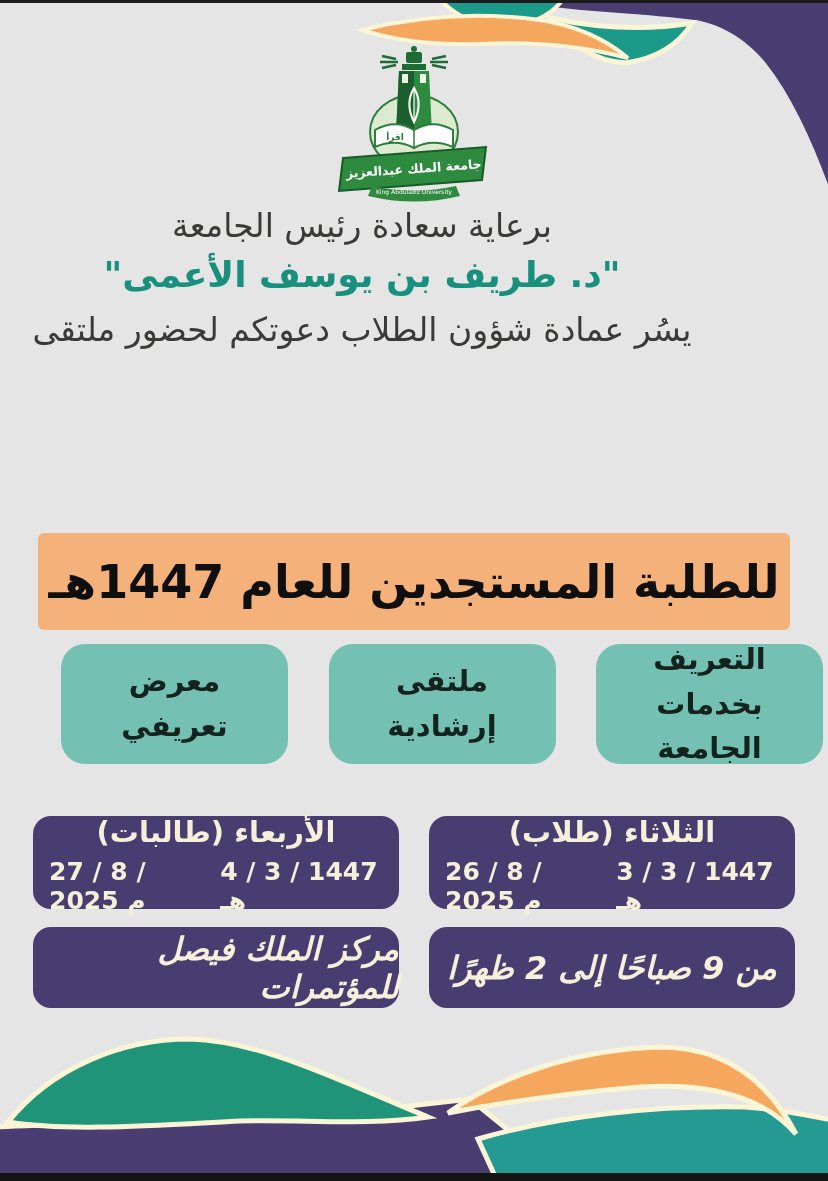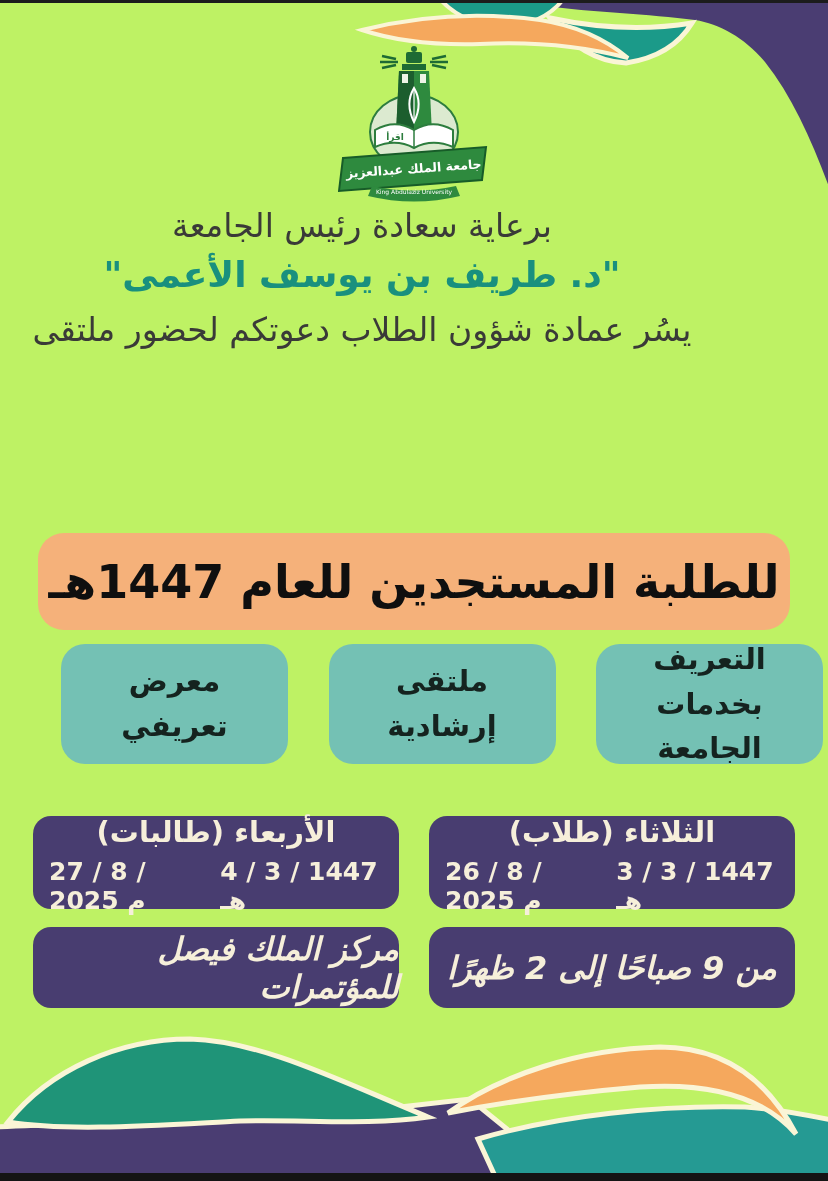--- a/index.html
+++ b/index.html
@@ -1,33 +1,33 @@
 <!DOCTYPE html>
 <html lang="ar"><head>
 <meta charset="utf-8">
 <style>
   html,body{margin:0;padding:0;background:#faf5d6;}
   .poster{
     position:relative;width:828px;height:1181px;margin:0 auto;
-    background:#bef264;overflow:hidden;
+    background:#e5e5e5;overflow:hidden;
     font-family:"DejaVu Sans",sans-serif;
   }
   .edge-top{position:absolute;top:0;left:0;width:828px;height:3px;background:#1c1c1c;z-index:9;}
   .edge-bottom{position:absolute;bottom:0;left:0;width:828px;height:8px;background:#141414;z-index:9;}
   .top-deco{position:absolute;top:0;left:0;width:828px;height:216px;z-index:1;}
   .bottom-deco{position:absolute;bottom:0;left:0;width:828px;height:150px;z-index:1;}
   .logo-wrap{position:absolute;top:44px;left:50%;transform:translateX(-50%);width:152px;height:164px;z-index:2;}
   .txt{position:absolute;left:0;width:724px;text-align:center;direction:rtl;z-index:2;}
   .patronage{top:206px;font-size:33px;color:#3a3a38;}
   .president{top:254px;font-size:36px;font-weight:bold;color:#19907e;}
   .invitation{top:310px;font-size:33px;color:#3a3a38;}
   .event-title{top:378px;font-size:94px;font-weight:bold;color:#392a94;line-height:1.25;}
   .banner{
     position:absolute;top:533px;left:38px;width:752px;height:97px;
-    background:#f5b17a;border-radius:26px;z-index:2;
+    background:#f5b17a;border-radius:6px;z-index:2;
     display:flex;align-items:center;justify-content:center;direction:rtl;
   }
   .banner-text{font-size:46px;font-weight:bold;color:#0f0f0f;}
   .row{position:absolute;left:33px;width:762px;display:flex;direction:rtl;justify-content:space-between;z-index:2;}
   .features{top:644px;height:120px;margin-left:28px;}
   .feature{
     width:227px;height:120px;background:#74c1b4;border-radius:24px;
     display:flex;align-items:center;justify-content:center;text-align:center;
     font-size:29px;font-weight:bold;color:#15231f;line-height:1.55;padding:0 12px;box-sizing:border-box;
   }

